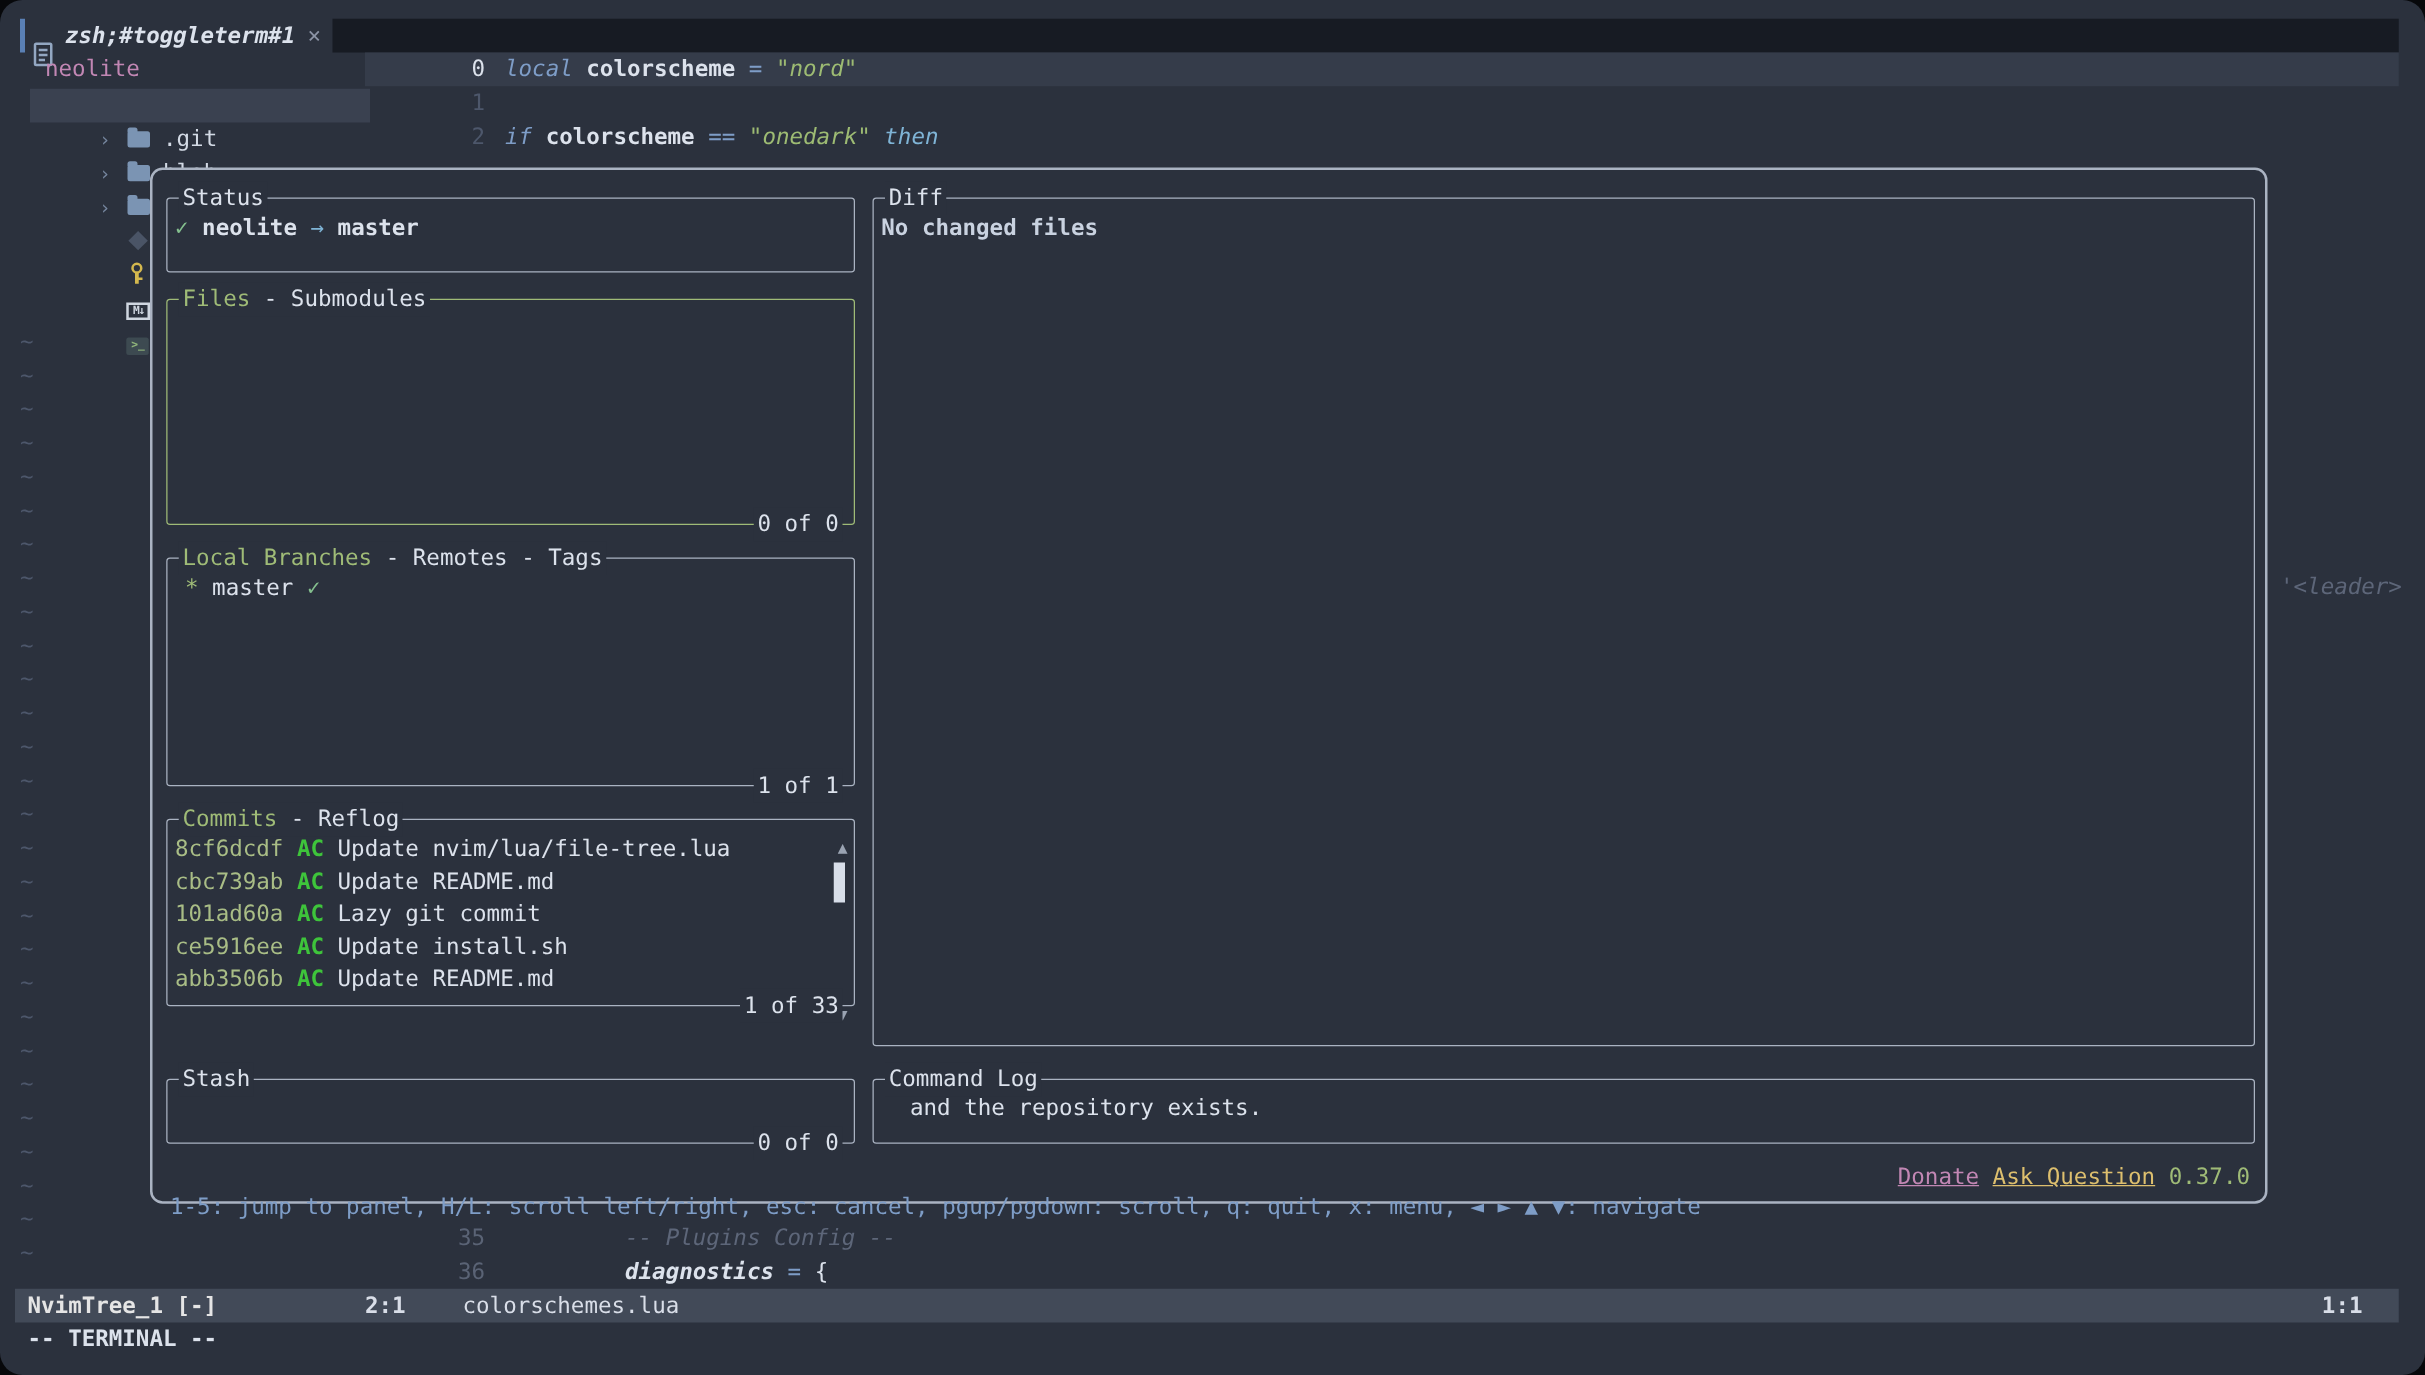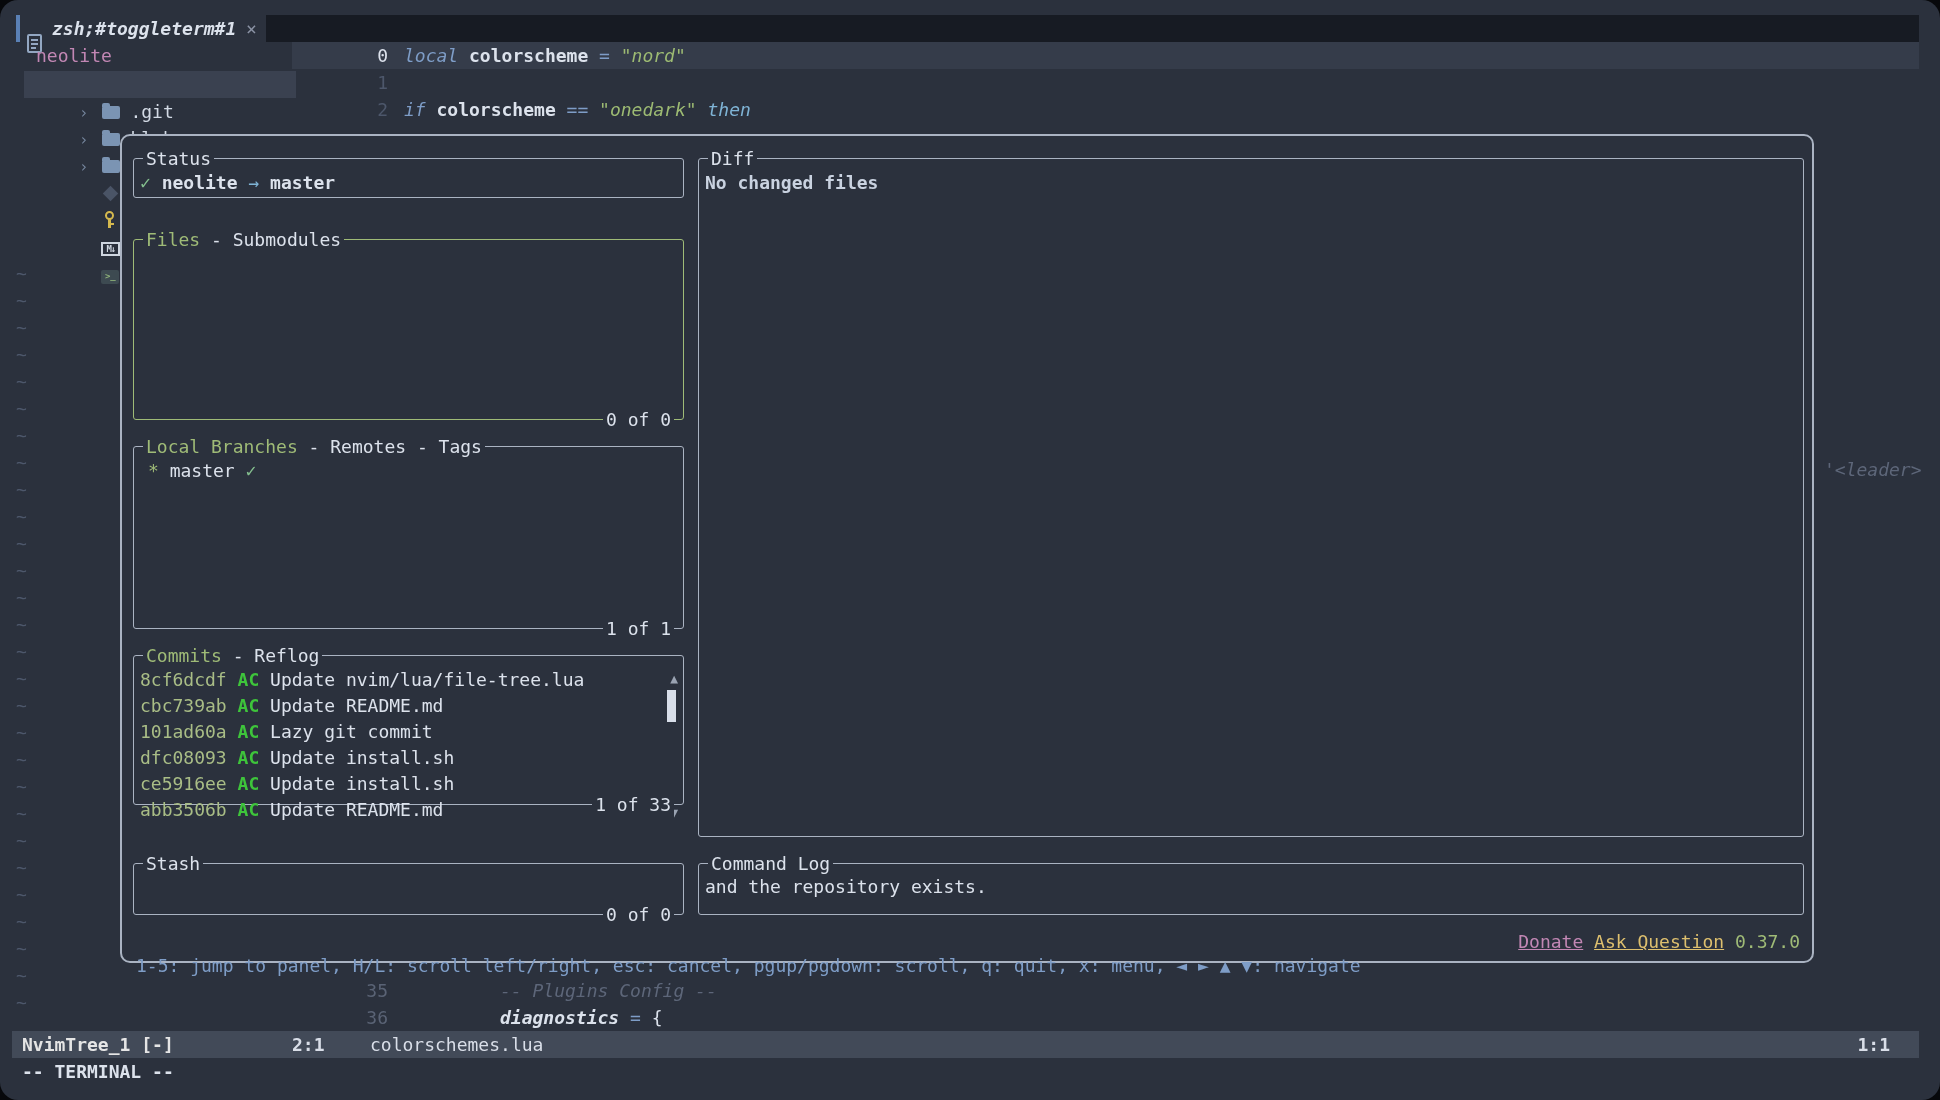--- a/index.html
+++ b/index.html
@@ -170,21 +170,21 @@
 
   <div class="abs statusline row"></div>
   <div class="abs row bd" style="left:22px;top:1031px;color:#e5e5e5;">NvimTree_1 [-]</div>
   <div class="abs row bd" style="left:292px;top:1031px;color:#d9dee8;">2:1</div>
   <div class="abs row" style="left:370px;top:1031px;color:#d9dee8;text-align:right;">colorschemes.lua</div>
   <div class="abs row bd" style="right:50px;top:1031px;color:#d9dee8;">1:1</div>
   <div class="abs row bd" style="left:22px;top:1058px;">-- TERMINAL --</div>
 
   <div id="float" class="abs">
 
-    <div class="panel" style="left:11px;top:22px;width:551px;height:40px;">
+    <div class="panel" style="left:11px;top:22px;width:551px;height:60px;">
       <span class="ptitle t-white">Status</span>
       <div class="pcontent"><span style="color:var(--check);">✓</span><span class="bd"> neolite </span><span class="c-teal">→</span><span class="bd"> master</span></div>
     </div>
 
     <div class="panel active" style="left:11px;top:103px;width:551px;height:181px;">
       <span class="ptitle"><span class="t-green">Files</span><span class="t-white"> - Submodules</span></span>
       <span class="pcount">0 of 0</span>
     </div>
 
     <div class="panel" style="left:11px;top:310px;width:551px;height:183px;">
@@ -192,21 +192,20 @@
       <div class="pcontent" style="left:14px;"><span class="t-green">* </span><span class="t-white">master </span><span style="color:var(--check);">✓</span></div>
       <span class="pcount">1 of 1</span>
     </div>
 
     <div class="panel" style="left:11px;top:519px;width:551px;height:150px;">
       <span class="ptitle"><span class="t-green">Commits</span><span class="t-white"> - Reflog</span></span>
       <div style="position:absolute;left:6px;top:11px;">
         <div class="commit-row"><span class="hash">8cf6dcdf </span><span class="ctag">AC </span><span class="cmsg">Update nvim/lua/file-tree.lua</span></div>
         <div class="commit-row"><span class="hash">cbc739ab </span><span class="ctag">AC </span><span class="cmsg">Update README.md</span></div>
         <div class="commit-row"><span class="hash">101ad60a </span><span class="ctag">AC </span><span class="cmsg">Lazy git commit</span></div>
-        <div class="commit-row"><span class="hash">dfc08093 </span><span class="ctag">AC </span><span class="cmsg">Update install.sh</span></div>
         <div class="commit-row"><span class="hash">ce5916ee </span><span class="ctag">AC </span><span class="cmsg">Update install.sh</span></div>
         <div class="commit-row"><span class="hash">abb3506b </span><span class="ctag">AC </span><span class="cmsg">Update README.md</span></div>
       </div>
       <span class="sb-arrow" style="top:16px;">▲</span>
       <span class="sb-thumb" style="top:34px;"></span>
       <span class="sb-arrow" style="top:150px;">▼</span>
       <span class="pcount">1 of 33</span>
     </div>
 
     <div class="panel" style="left:11px;top:727px;width:551px;height:52px;">
@@ -214,20 +213,20 @@
       <span class="pcount">0 of 0</span>
     </div>
 
     <div class="panel" style="left:576px;top:22px;width:1106px;height:679px;">
       <span class="ptitle t-white">Diff</span>
       <div class="pcontent" style="color:var(--fg-dim);font-weight:bold;">No changed files</div>
     </div>
 
     <div class="panel" style="left:576px;top:727px;width:1106px;height:52px;">
       <span class="ptitle t-white">Command Log</span>
-      <div class="pcontent" style="top:12px;">and the repository exists.</div>
+      <div class="pcontent" style="top:12px;margin-left:23px;">and the repository exists.</div>
     </div>
 
     <div class="abs helpbar row">1-5: jump to panel, H/L: scroll left/right, esc: cancel, pgup/pgdown: scroll, q: quit, x: menu, ◄ ► ▲ ▼: navigate</div>
     <div class="linkbar"><span class="donate">Donate</span><span> </span><span class="ask">Ask Question</span><span> </span><span class="ver">0.37.0</span></div>
   </div>
 
 </div>
 
 </body></html>

